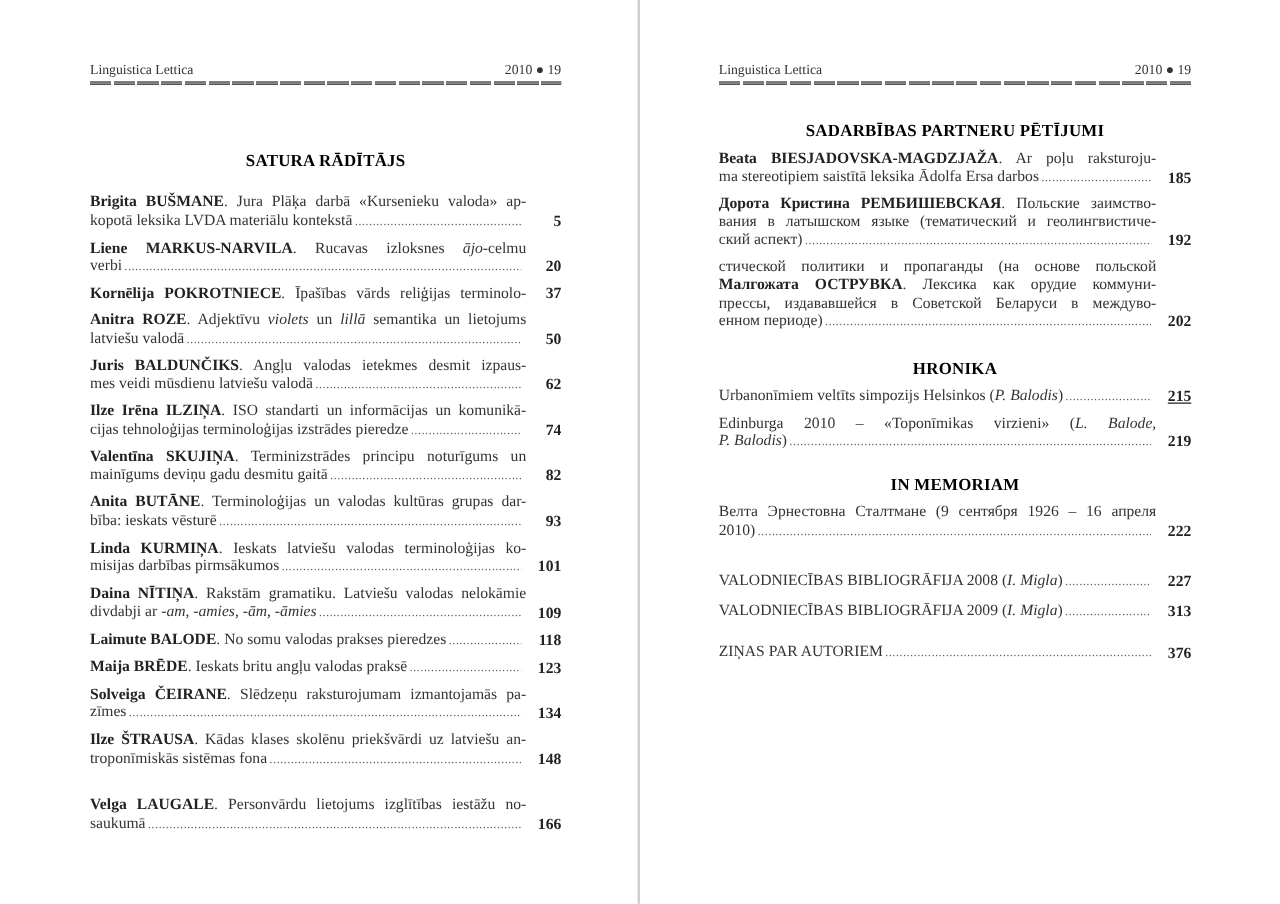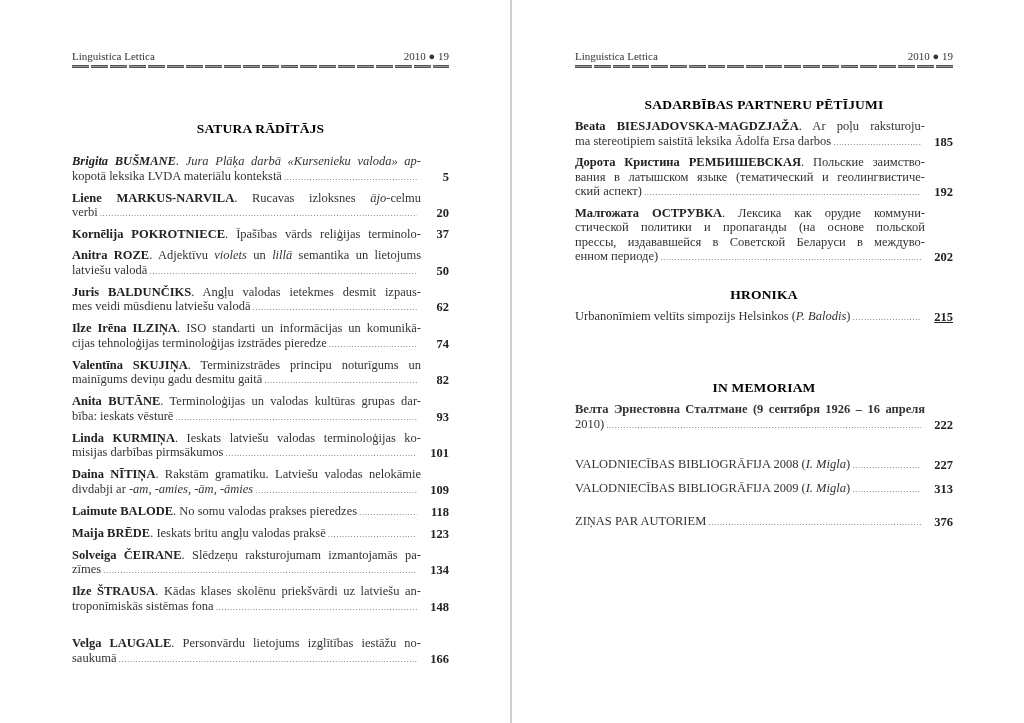--- a/index.html
+++ b/index.html
@@ -39,21 +39,21 @@
     <span class="journal">Linguistica Lettica</span>
     <span class="issue">2010 ● 19</span>
   </div>
   <div class="head-rule"></div>
 
   <div class="toc" style="top:121px;">
     <h2 class="section-title">SATURA RĀDĪTĀJS</h2>
   </div>
   <div class="toc" id="left-entries" style="top:154px;">
       <div class="entry" style="margin-bottom: 6.5px;">
-        <div style="text-align: justify; text-align-last: justify; font-style: italic;"><span class="author">Brigita BUŠMANE</span><span class="title-text">. Jura Plāķa darbā «Kursenieku valoda» ap-</span></div>
+        <div style="text-align: justify; text-align-last: justify;"><span class="author">Brigita BUŠMANE</span><span class="title-text">. Jura Plāķa darbā «Kursenieku valoda» ap-</span></div>
         <div class="lastline">
           <span class="txt"><span>kopotā leksika LVDA materiālu kontekstā</span></span>
           <span class="lead"></span>
         </div>
         <span class="pg">5</span>
       </div>
       <div class="entry" style="margin-bottom: 6.5px;">
         <div style="text-align: justify; text-align-last: justify;"><span class="author">Liene MARKUS-NARVILA</span><span class="title-text">. Rucavas izloksnes <i>ājo</i>-celmu</span></div>
         <div class="lastline">
           <span class="txt"><span>verbi</span></span>
@@ -182,44 +182,52 @@
       <div class="entry" style="margin-bottom: 6px;">
         <div style="text-align: justify; text-align-last: justify;"><span class="author">Дорота Кристина РЕМБИШЕВСКАЯ</span><span class="title-text">. Польские заимство-</span></div>
         <div style="text-align: justify; text-align-last: justify;"><span class="title-text">вания в латышском языке (тематический и геолингвистиче-</span></div>
         <div class="lastline">
           <span class="txt"><span>ский аспект)</span></span>
           <span class="lead"></span>
         </div>
         <span class="pg">192</span>
       </div>
       <div class="entry" style="margin-bottom: 6px;">
+        <div style="text-align: justify; text-align-last: justify;"><span class="title-text">стической политики и пропаганды (на основе польской</span></div>
         <div style="text-align: justify; text-align-last: justify;"><span class="author">Малгожата ОСТРУВКА</span><span class="title-text">. Лексика как орудие коммуни-</span></div>
-        <div style="text-align: justify; text-align-last: justify;"><span class="title-text">стической политики и пропаганды (на основе польской</span></div>
         <div style="text-align: justify; text-align-last: justify;"><span class="title-text">прессы, издававшейся в Советской Беларуси в междуво-</span></div>
         <div class="lastline">
           <span class="txt"><span>енном периоде)</span></span>
           <span class="lead"></span>
         </div>
         <span class="pg">202</span>
       </div>
     </div>
   <div class="toc" id="right-sec-1" style="top:287px;">
       <h2 class="section-title" style="margin-bottom: 6px;">HRONIKA</h2>
       <div class="entry" style="margin-bottom: 6px;">
         <div class="lastline">
           <span class="txt"><span>Urbanonīmiem veltīts simpozijs Helsinkos (<i>P. Balodis</i>)</span></span>
           <span class="lead"></span>
         </div>
         <span class="pg" style="font-weight: bold; text-decoration: underline;">215</span>
       </div>
+      <div class="entry" style="margin-bottom: 6px;">
+        <div style="text-align: justify; text-align-last: justify;"><span class="title-text">Edinburga 2010 – «Toponīmikas virzieni» (<i>L. Balode</i>,</span></div>
+        <div class="lastline">
+          <span class="txt"><span><i>P. Balodis</i>)</span></span>
+          <span class="lead"></span>
+        </div>
+        <span class="pg" style="font-weight: bold;">219</span>
+      </div>
     </div>
   <div class="toc" id="right-sec-2" style="top:380px;">
       <h2 class="section-title" style="margin-bottom: 6px;">IN MEMORIAM</h2>
       <div class="entry" style="margin-bottom: 6px;">
-        <div style="text-align: justify; text-align-last: justify; font-weight: bold;"><span class="title-text">Велта Эрнестовна Сталтмане (9 сентября 1926 – 16 апреля</span></div>
+        <div style="text-align: justify; text-align-last: justify;"><span class="title-text">Велта Эрнестовна Сталтмане (9 сентября 1926 – 16 апреля</span></div>
         <div class="lastline">
           <span class="txt"><span>2010)</span></span>
           <span class="lead"></span>
         </div>
         <span class="pg" style="font-weight: bold;">222</span>
       </div>
     </div>
   <div class="toc" id="right-biblio" style="top:457px;">
       <div class="entry" style="margin-bottom: 8px;">
         <div class="lastline">

